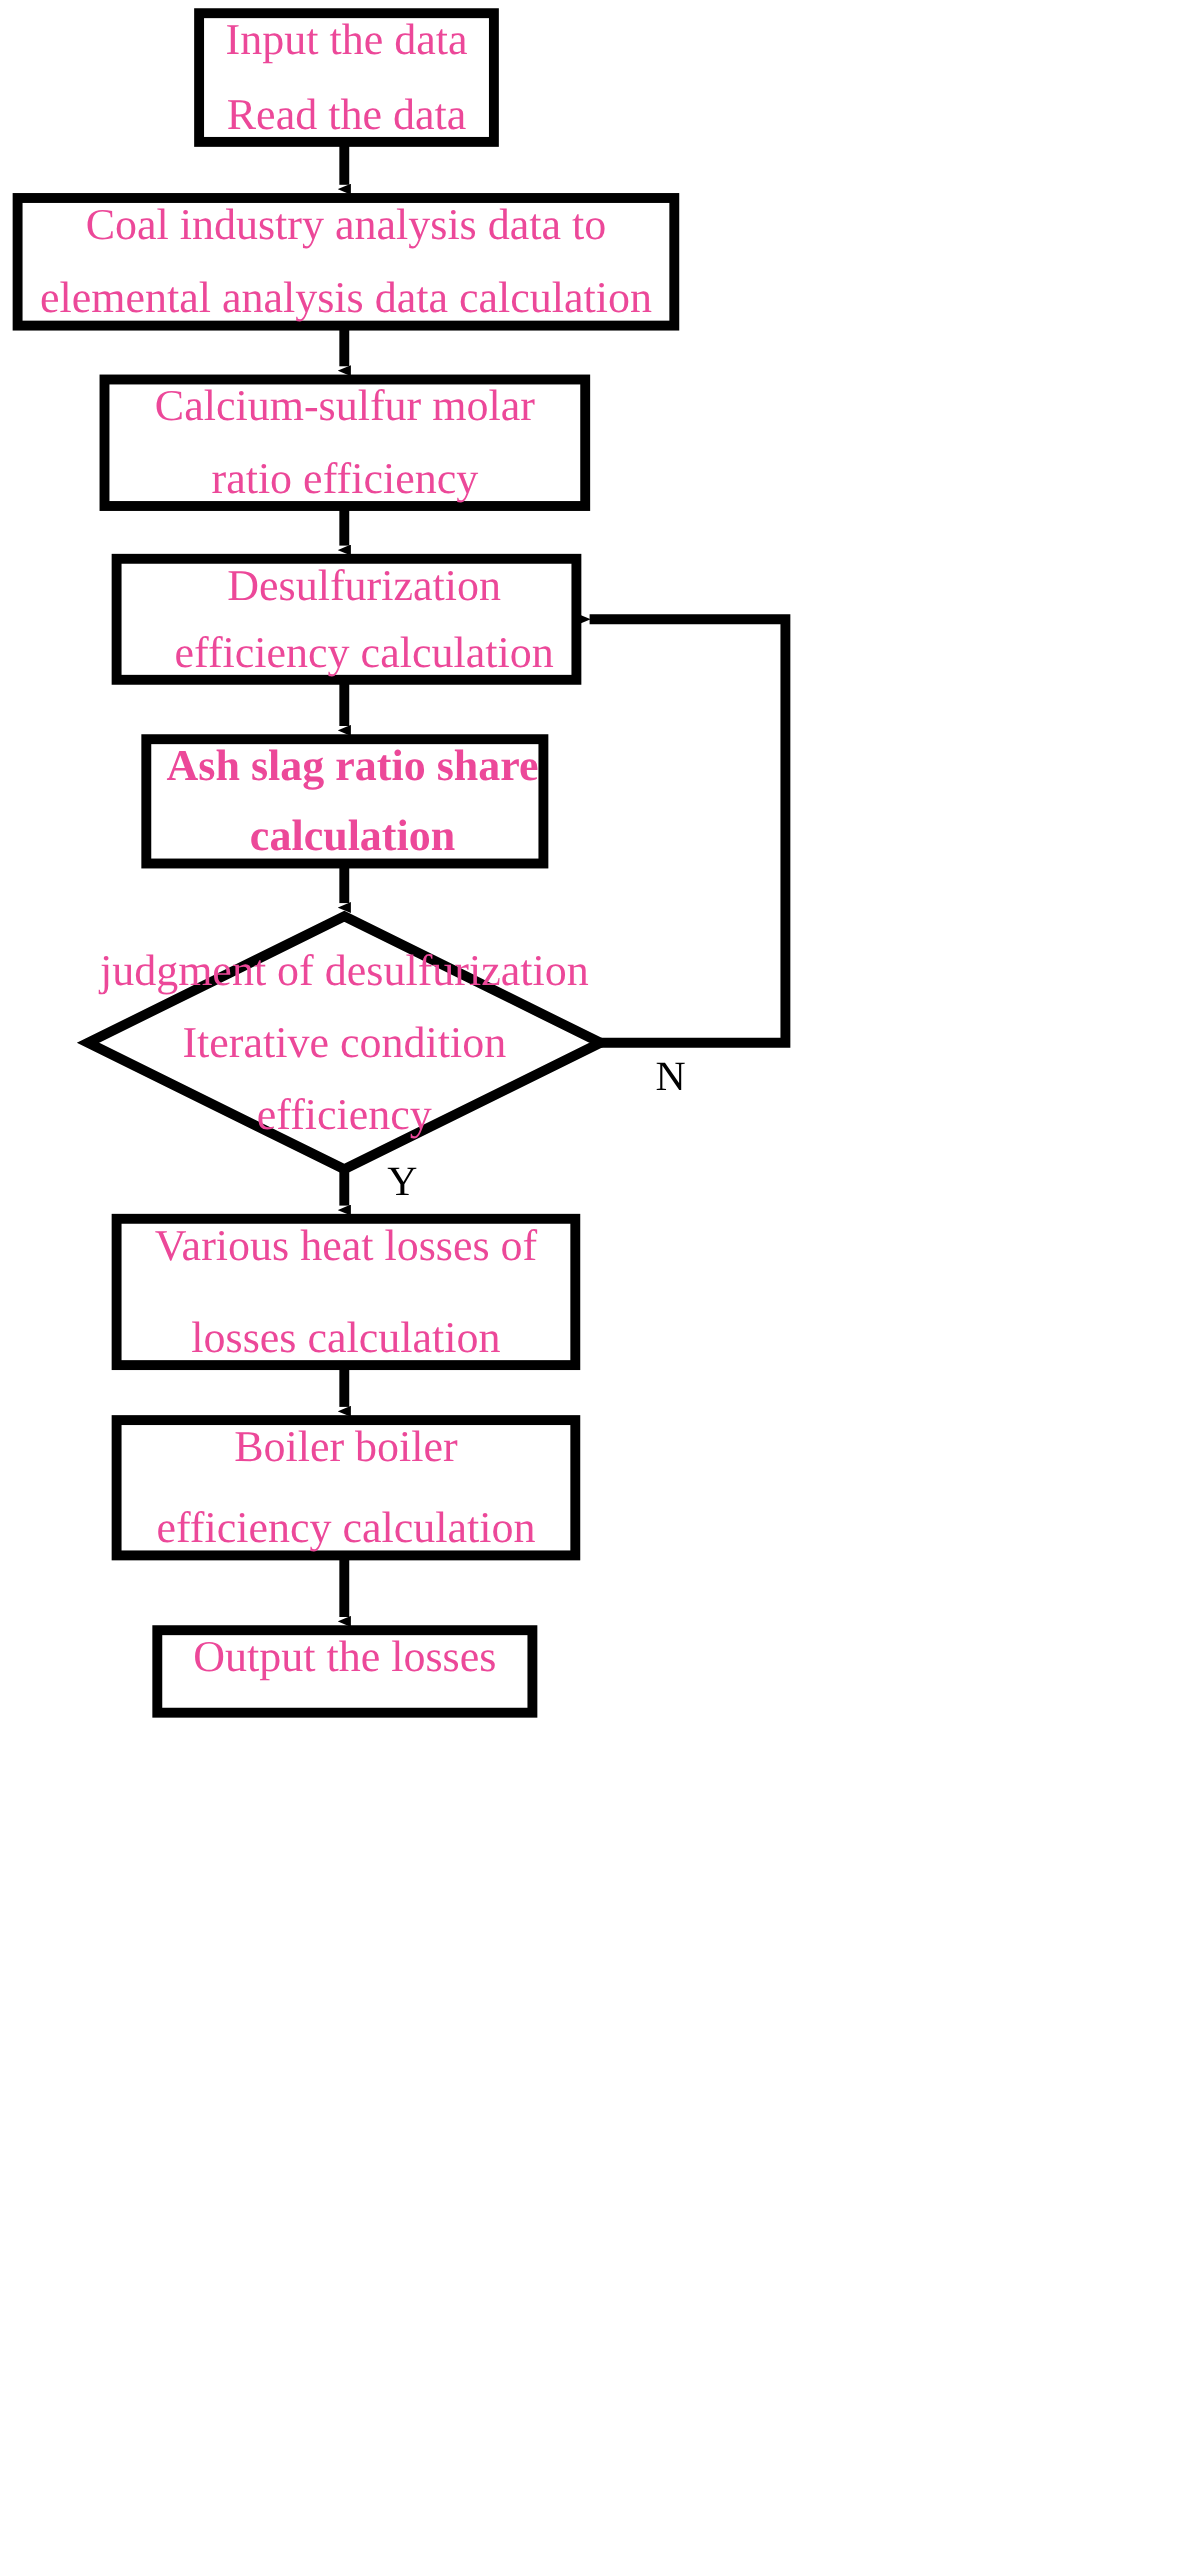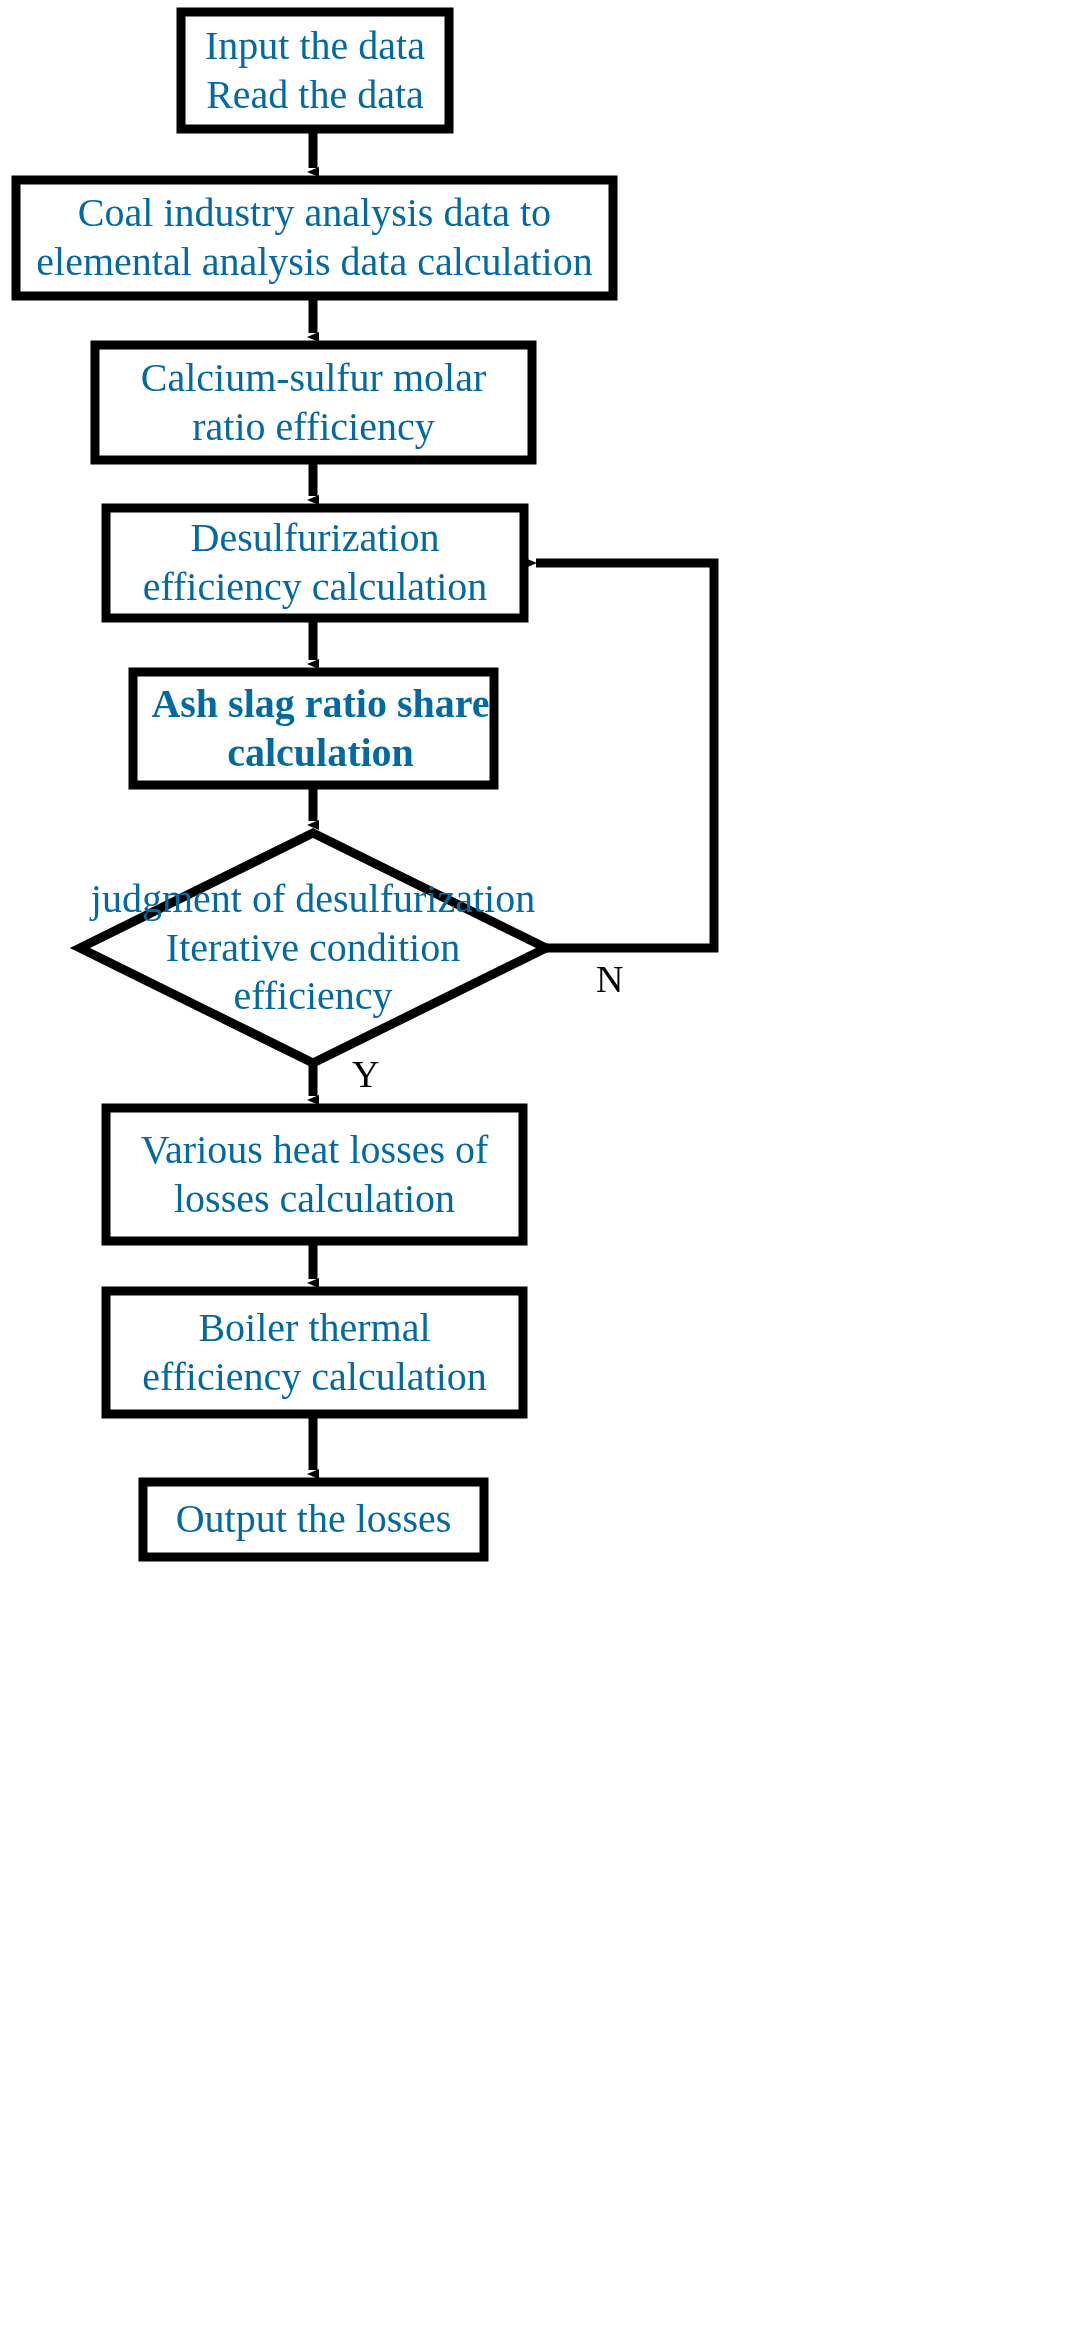--- a/index.html
+++ b/index.html
@@ -24,25 +24,25 @@
     left: 0;
     top: 0;
     width: 1092px;
     height: 2325px;
   }
   .node-label {
     position: absolute;
     display: flex;
     flex-direction: column;
     align-items: center;
-    justify-content: center;
+    justify-content: space-between;
     text-align: center;
     line-height: 1.22;
     font-size: 40px;
-    color: #0369a1;
+    color: #ec4899;
     white-space: nowrap;
     pointer-events: none;
   }
   .node-label .line { display: block; }
   .edge-label {
     position: absolute;
     font-size: 38px;
     color: #000000;
     line-height: 1;
   }
@@ -93,21 +93,21 @@
   <div class="node-label" style="left:16px; top:180px; width:597px; height:116px;">
     <span class="line">Coal industry analysis data to</span>
     <span class="line">elemental analysis data calculation</span>
   </div>
 
   <div class="node-label" style="left:95px; top:345px; width:437px; height:115px;">
     <span class="line">Calcium-sulfur molar</span>
     <span class="line">ratio efficiency</span>
   </div>
 
-  <div class="node-label" style="left:106px; top:508px; width:418px; height:110px;">
+  <div class="node-label" style="left:122px; top:508px; width:418px; height:110px;">
     <span class="line">Desulfurization</span>
     <span class="line">efficiency calculation</span>
   </div>
 
   <div class="node-label" style="left:140px; top:672px; width:361px; height:113px;font-weight:bold;">
     <span class="line">Ash slag ratio share</span>
     <span class="line">calculation</span>
   </div>
 
   <div class="node-label" style="left:63px; top:858px; width:500px; height:180px;">
@@ -115,21 +115,21 @@
     <span class="line">Iterative condition</span>
     <span class="line">efficiency</span>
   </div>
 
   <div class="node-label" style="left:106px; top:1108px; width:417px; height:133px;">
     <span class="line">Various heat losses of</span>
     <span class="line">losses calculation</span>
   </div>
 
   <div class="node-label" style="left:106px; top:1291px; width:417px; height:123px;">
-    <span class="line">Boiler thermal</span>
+    <span class="line">Boiler boiler</span>
     <span class="line">efficiency calculation</span>
   </div>
 
   <div class="node-label" style="left:143px; top:1482px; width:341px; height:75px;">
     <span class="line">Output the losses</span>
   </div>
 
   <div class="edge-label" style="left:596px; top:960px;">N</div>
 
   <div class="edge-label" style="left:352px; top:1055px;">Y</div>

